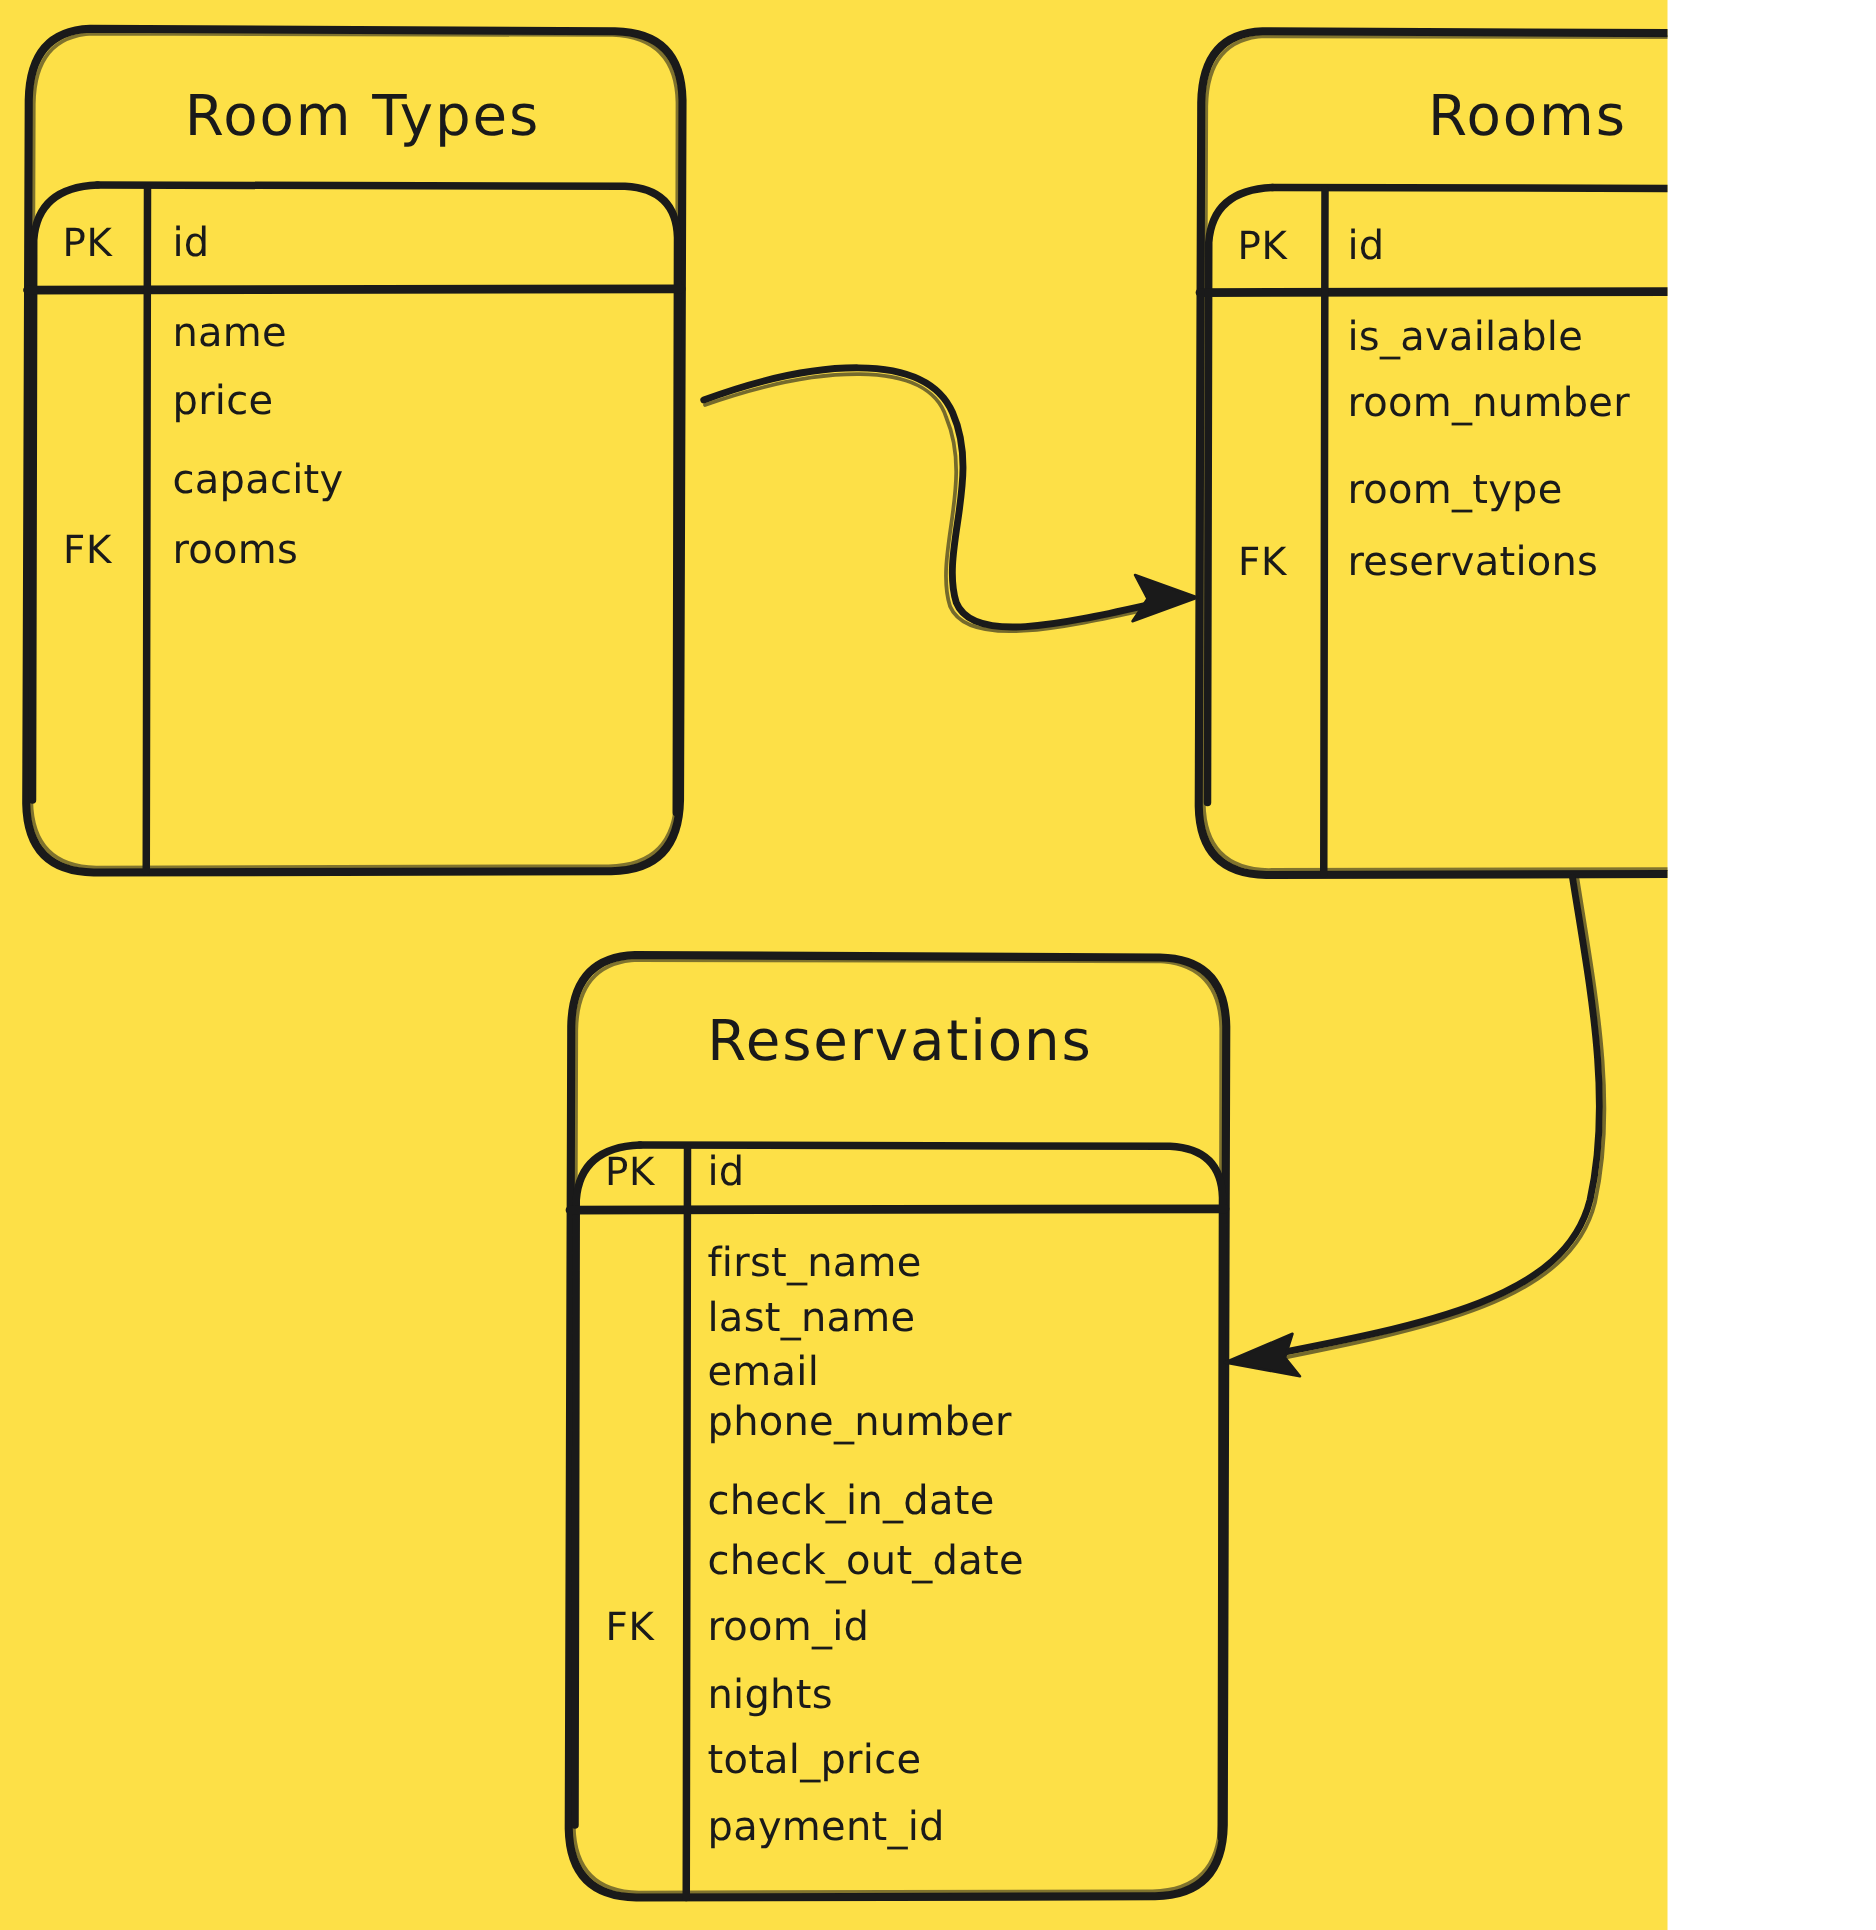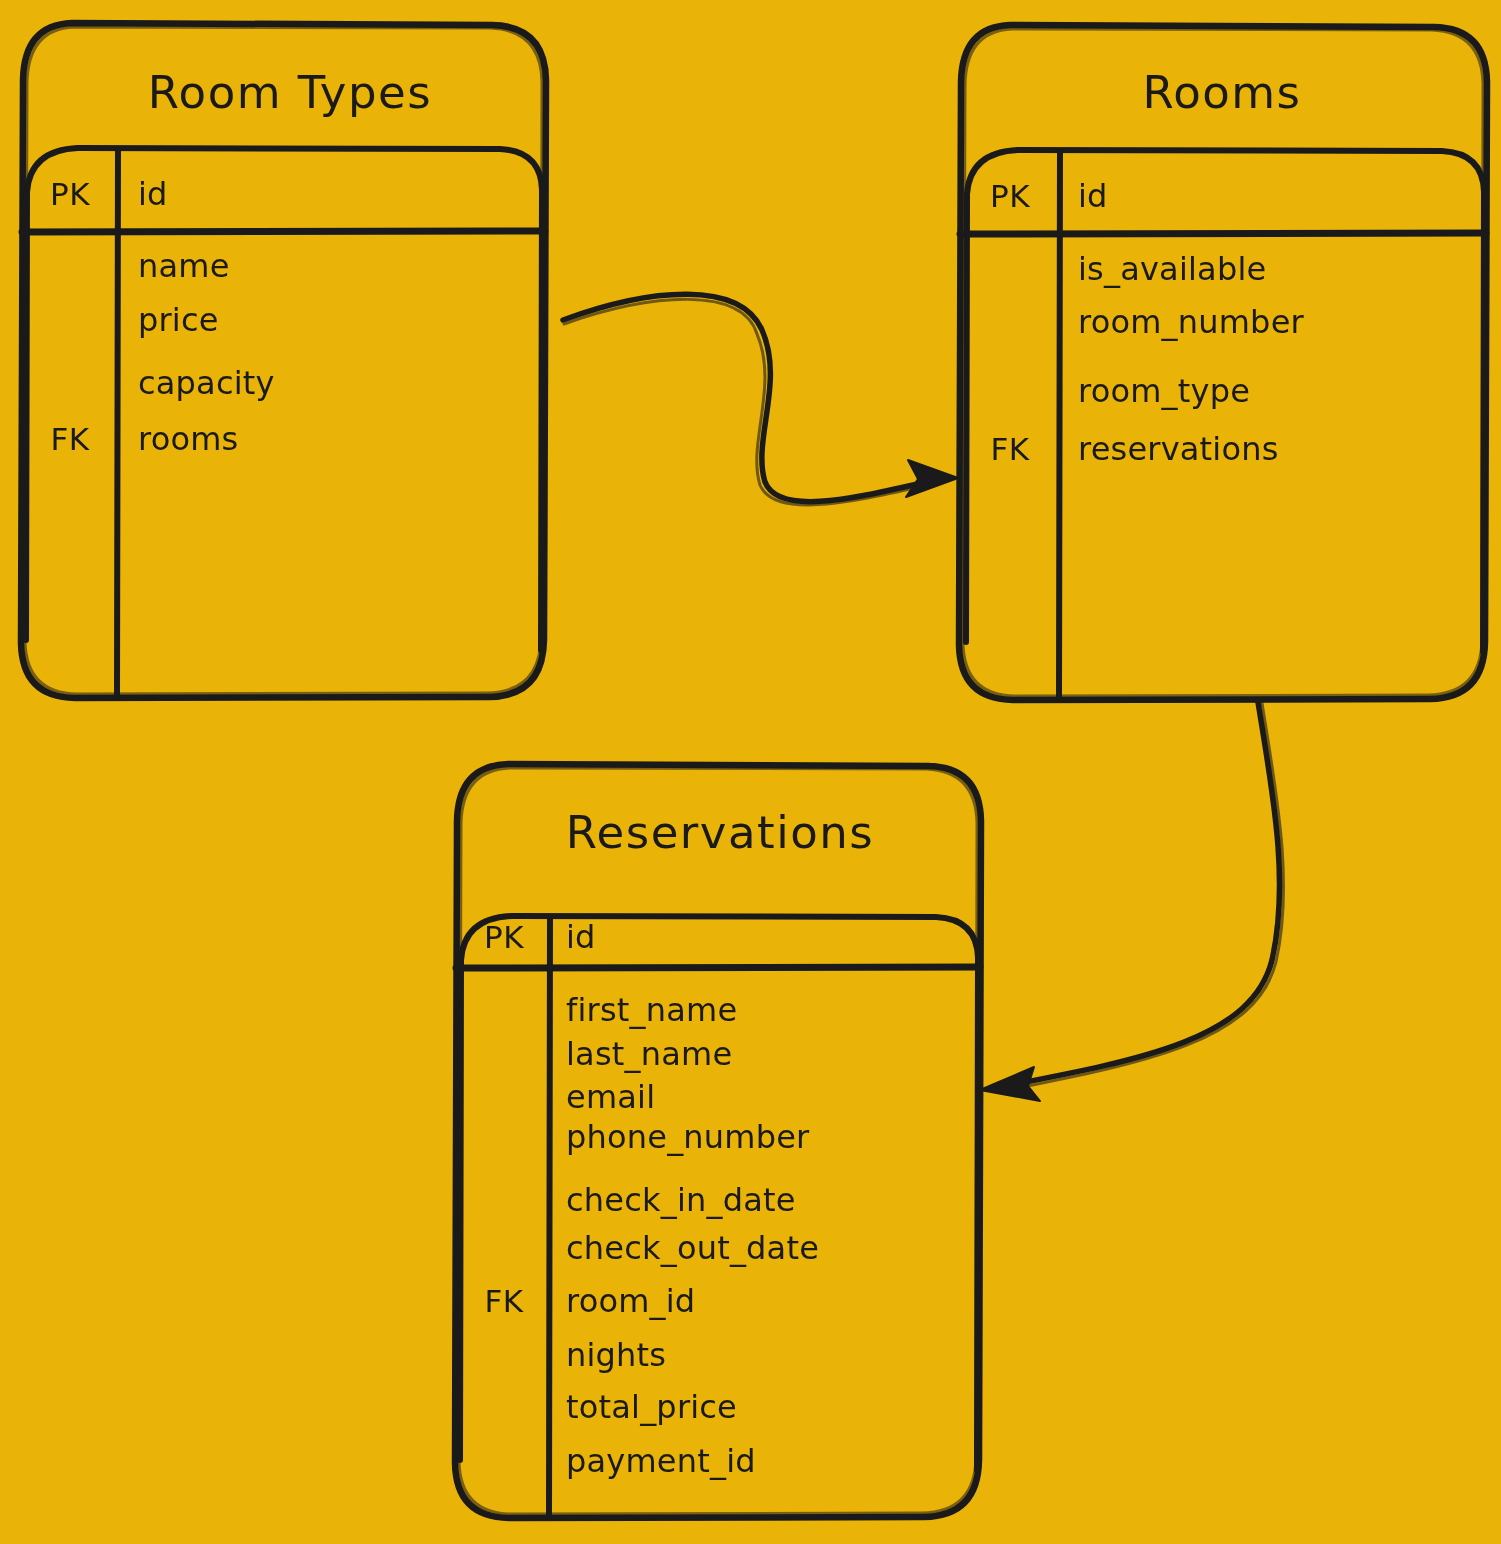--- a/index.html
+++ b/index.html
@@ -2,23 +2,23 @@
 <html><head>
 <meta charset="utf-8">
 <style>
   html, body {
     margin: 0;
     padding: 0;
     background: #ffffff;
   }
   #canvas {
     position: relative;
-    width: 1501px;
+    width: 1334px;
     height: 1544px;
-    background: #eab308;
+    background: #fde047;
     overflow: hidden;
     font-family: "DejaVu Sans", sans-serif;
   }
   #diagram-svg {
     position: absolute;
     top: 0;
     left: 0;
     width: 1501px;
     height: 1544px;
   }

